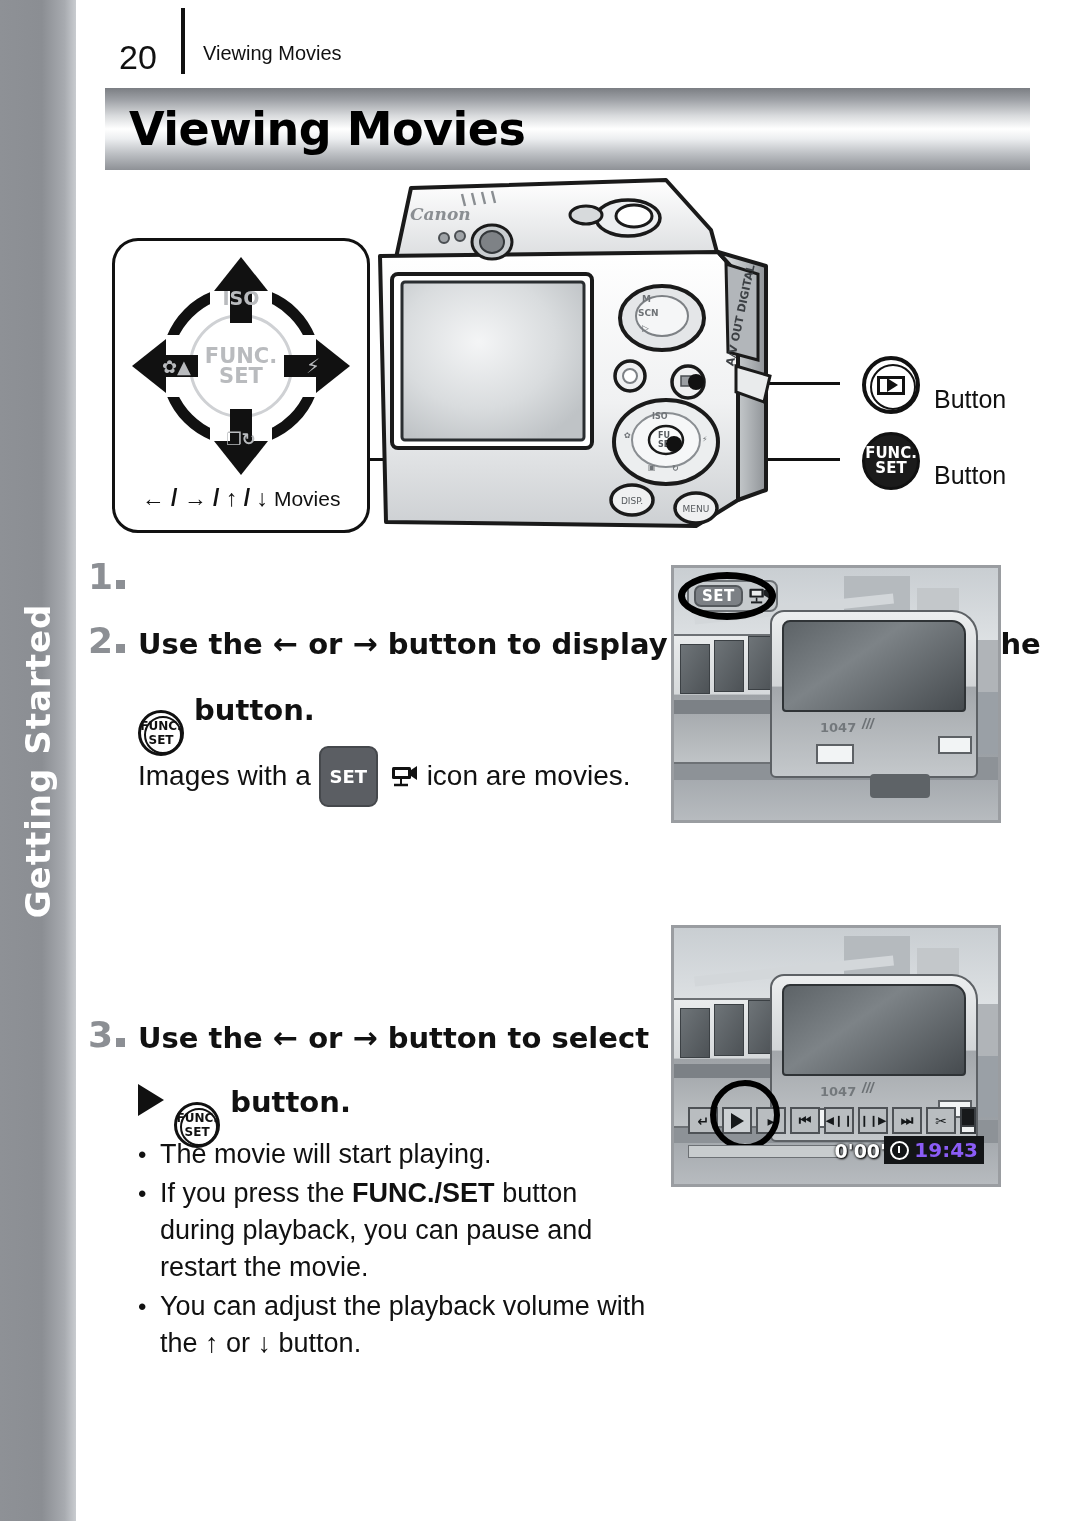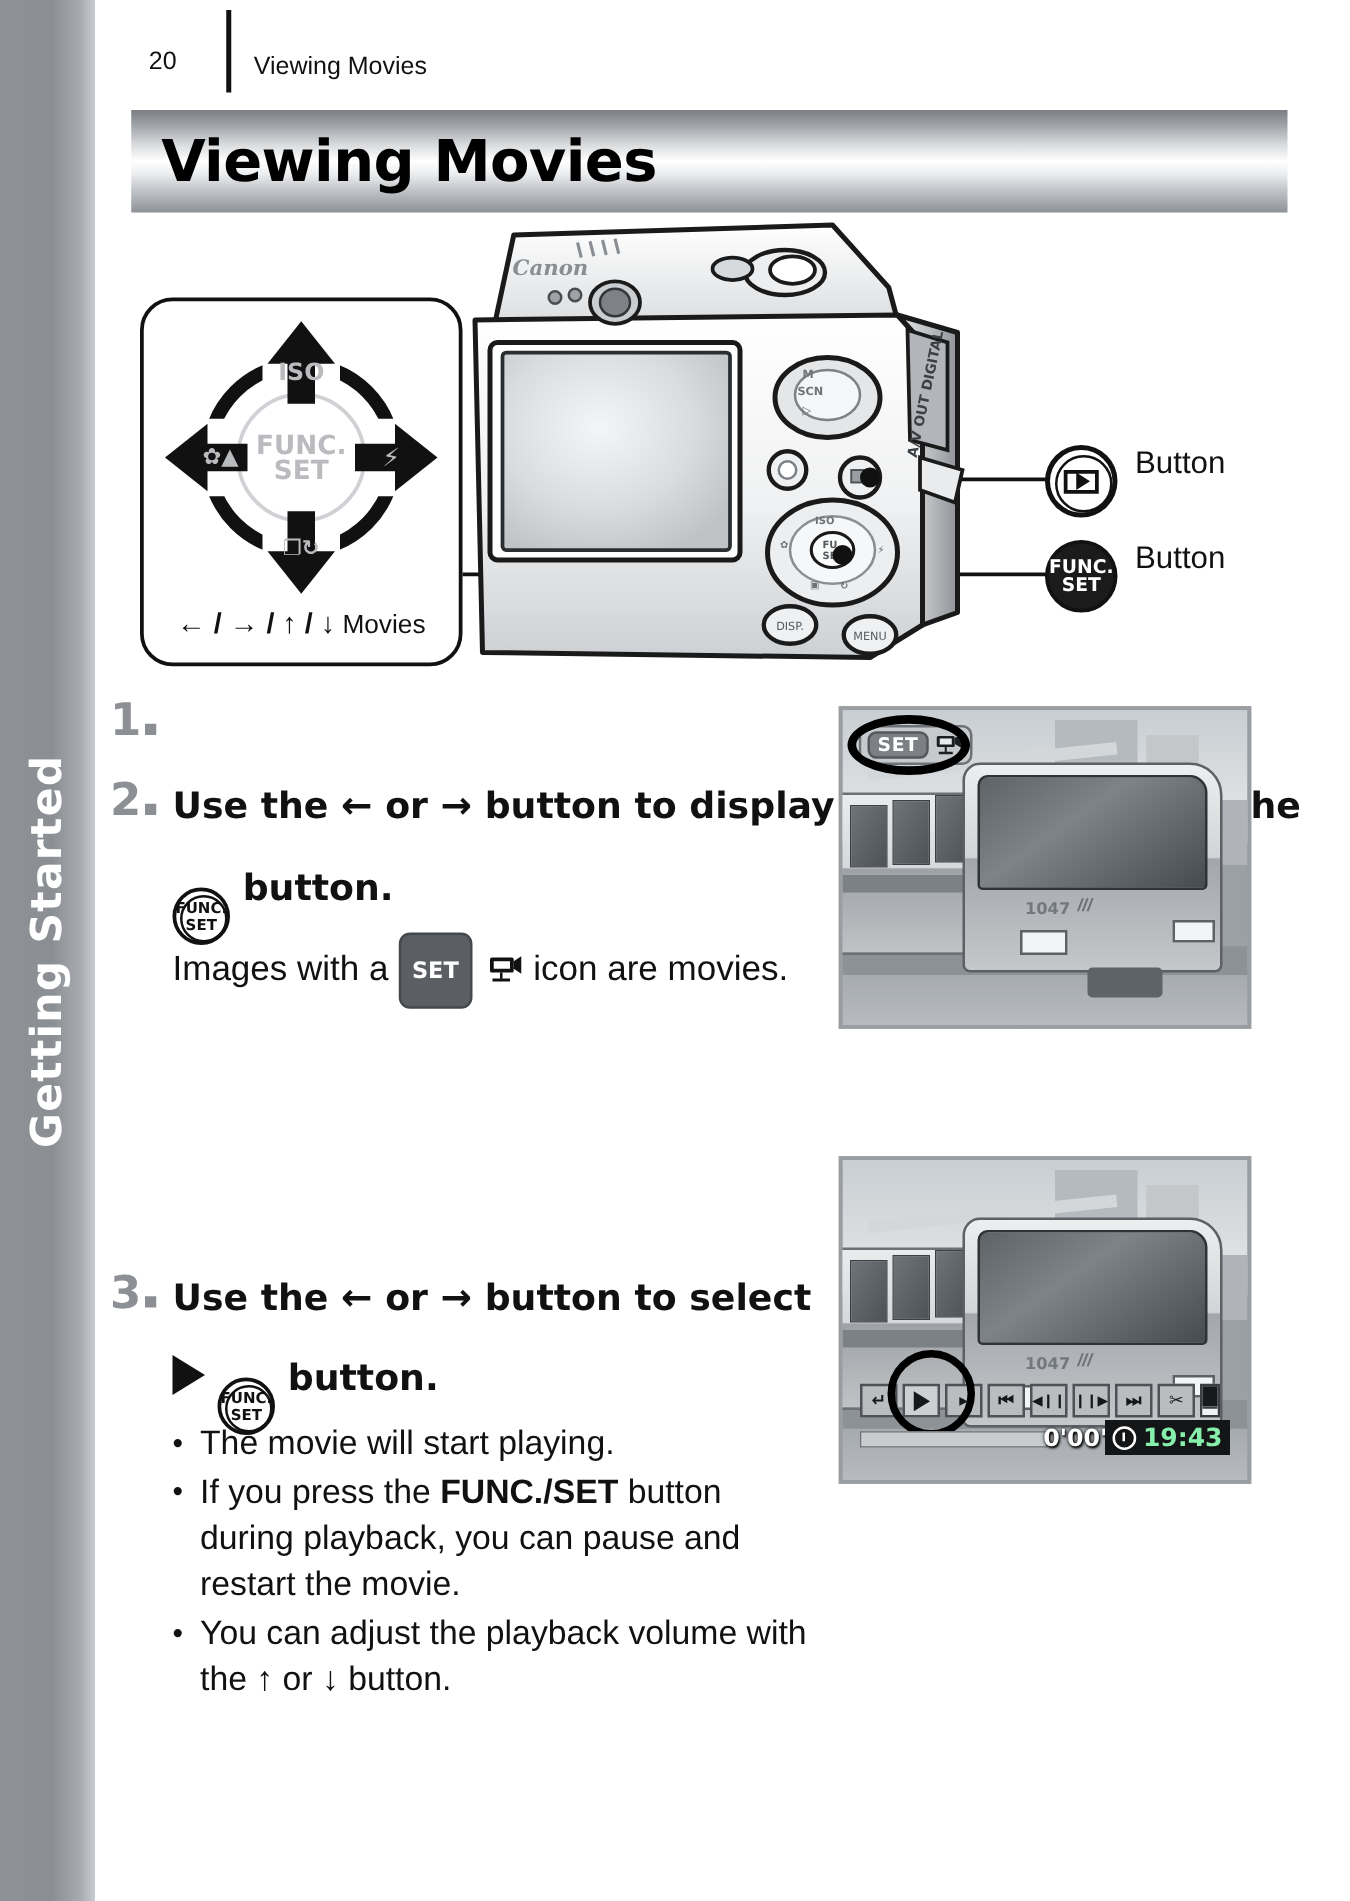--- a/index.html
+++ b/index.html
@@ -39,21 +39,21 @@
 
   
   #running-header{
     position:absolute; left:29px; top:8px; width:600px; height:72px;
   }
   #header-rule{
     position:absolute; left:76px; top:0; width:4px; height:66px; background:#111;
   }
   #page-number{
     position:absolute; left:14px; top:30px;
-    font-size:20px; color:#111; font-family:"Liberation Sans", sans-serif;
+    font-size:34px; color:#111; font-family:"Liberation Sans", sans-serif;
   }
   #running-title{
     position:absolute; left:98px; top:34px;
     font-size:20px; color:#111;
   }
 
   
   #title-banner{
     position:absolute; left:29px; top:88px; width:925px; height:82px;
     background:linear-gradient(to bottom,
@@ -156,21 +156,21 @@
   }
 
   
   #camera{
     position:absolute; left:290px; top:0px; width:430px; height:375px;
   }
 
   
   #callouts{ position:absolute; left:760px; top:170px; width:244px; height:140px; }
   .callout-row{
-    position:absolute; display:flex; align-items:flex-start; gap:14px;
+    position:absolute; display:flex; align-items:flex-end; gap:14px;margin-left:26px;
   }
   #callout-playback{ left:0; top:16px; }
   #callout-funcset{ left:0; top:92px; }
   .btn-icon-playback{
     width:58px;height:58px;border-radius:50%;
     border:4px solid #111; background:#fff;
     display:flex;align-items:center;justify-content:center;
     position:relative;
   }
   .btn-icon-playback::before{
@@ -391,21 +391,21 @@
     background:#131517; display:flex; align-items:center; gap:5px;
     padding:2px 6px;
   }
   #clock-box .cicon{
     width:19px;height:19px;border:2px solid #fff;border-radius:50%;
     position:relative;
   }
   #clock-box .cicon::after{
     content:""; position:absolute; left:6px; top:3px; width:2px;height:7px;background:#fff;
   }
-  #clock-box .ctime{ color:#86efac;font-size:20px;font-weight:bold;font-family:"DejaVu Sans",sans-serif; }
+  #clock-box .ctime{ color:#8b5cf6;font-size:20px;font-weight:bold;font-family:"DejaVu Sans",sans-serif; }
 </style>
 </head>
 <body>
 
 <div id="side-tab">
   <div id="side-tab-label">Getting Started</div>
 </div>
 
 <div id="page">
 

